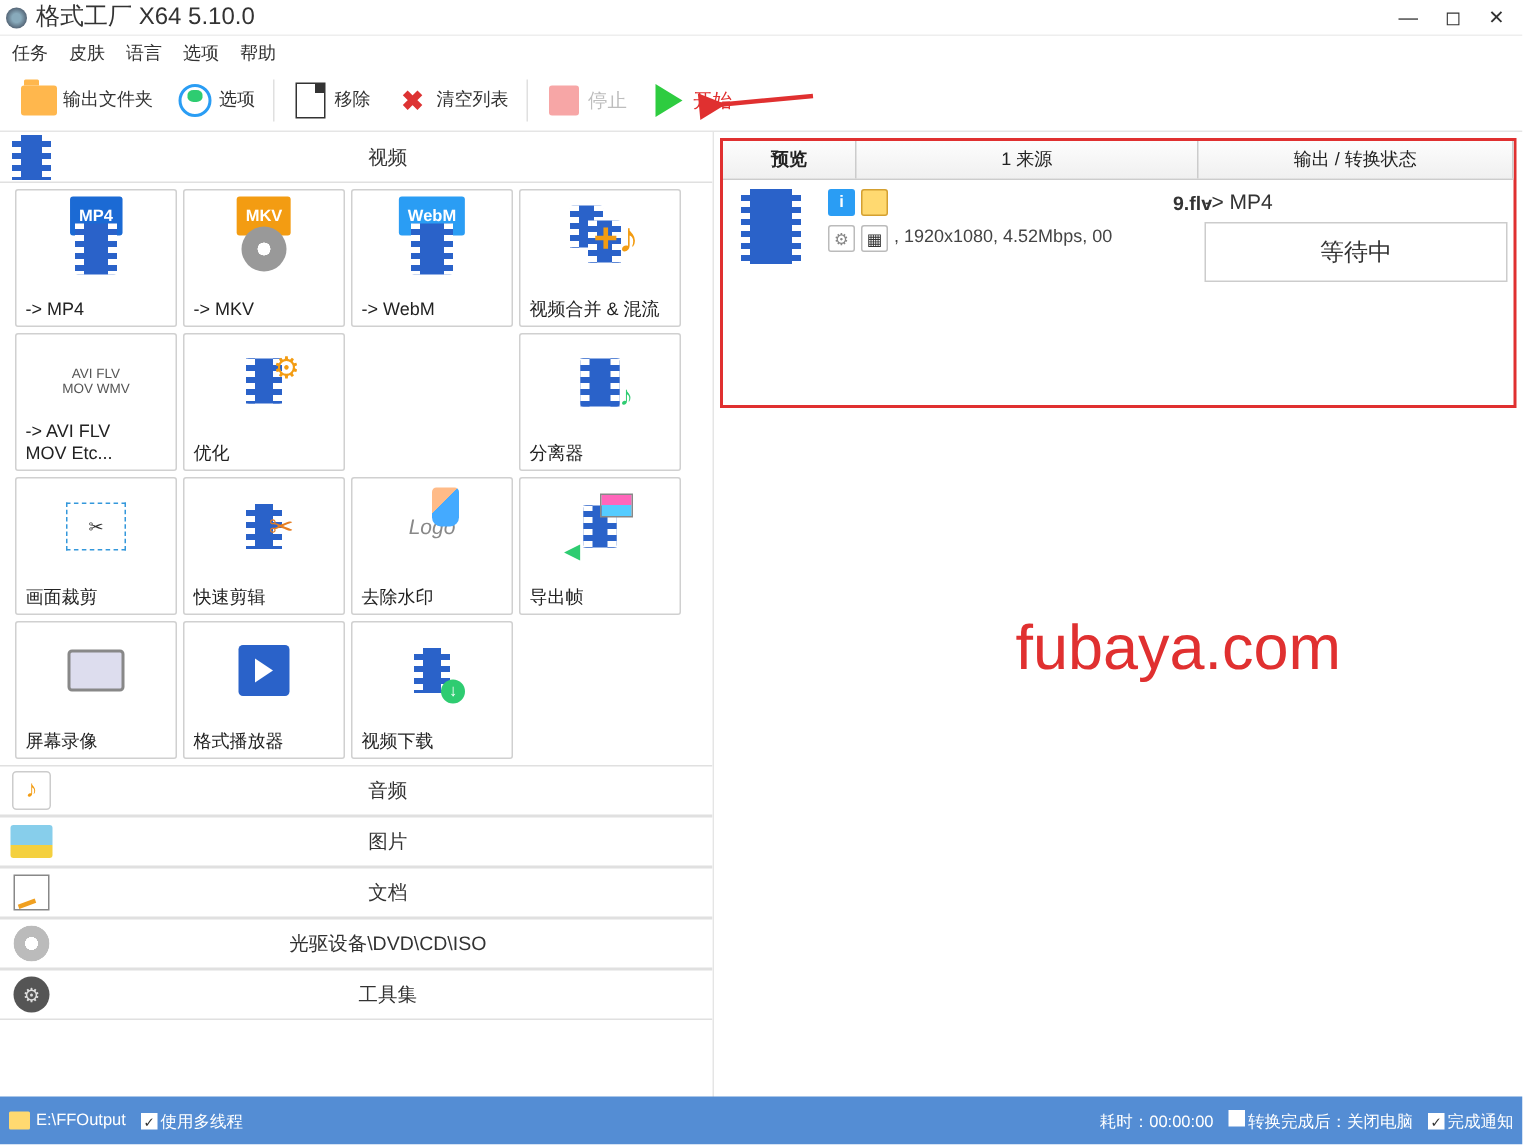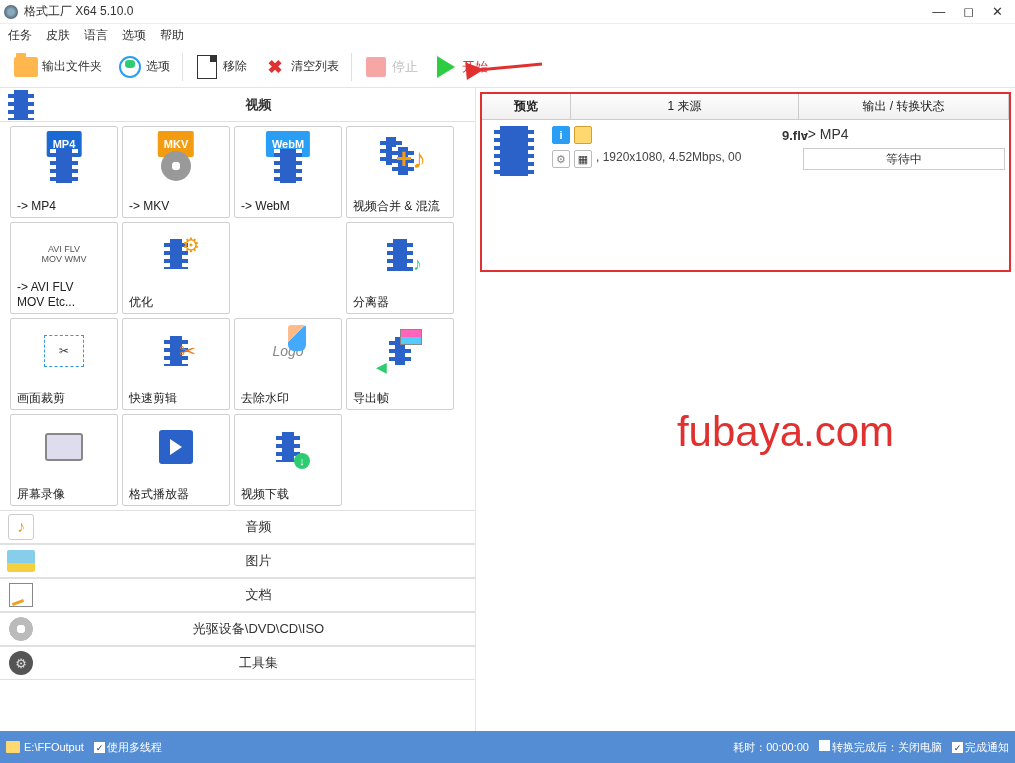--- a/index.html
+++ b/index.html
@@ -1,21 +1,21 @@
 <!DOCTYPE html>
 <html><head>
 <meta charset="utf-8">
 <style>
 * { margin: 0; padding: 0; box-sizing: border-box; font-family: "Microsoft YaHei", "SimSun", sans-serif; }
 body { width: 1015px; height: 763px; background: #fff; font-size: 12px; color: #333; position: relative; overflow: hidden; }
 
 
 .titlebar { height: 24px; display: flex; align-items: center; padding: 0 4px; background: #fff; border-bottom: 1px solid #eee; }
 .titlebar .app-icon { width: 14px; height: 14px; background: radial-gradient(circle,#8ab 30%, #567 70%); border-radius: 50%; margin-right: 6px; }
-.titlebar .title { flex: 1; font-size: 12px; color: #333; }
+.titlebar .title { flex: 1; font-size: 16px; color: #333; }
 .titlebar .win-ctrls { display: flex; gap: 18px; padding-right: 8px; color: #333; }
 .titlebar .win-ctrls span { cursor: default; font-size: 13px; }
 
 
 .menubar { height: 22px; display: flex; align-items: center; padding: 0 8px; gap: 14px; font-size: 12px; color: #333; }
 .menubar span { cursor: default; }
 
 
 .toolbar { height: 42px; display: flex; align-items: center; padding: 2px 8px; gap: 4px; border-bottom: 1px solid #e5e5e5; }
 .tool-btn { display: flex; align-items: center; gap: 4px; padding: 2px 6px; border-radius: 3px; cursor: default; }
@@ -30,21 +30,21 @@
 .arrow-annot { position: absolute; left: 472px; top: 56px; pointer-events: none; }
 .arrow-annot svg { overflow: visible; }
 
 
 .body-wrap { display: flex; height: calc(100% - 24px - 22px - 42px - 20px); }
 .left-pane { width: 476px; border-right: 1px solid #e5e5e5; display: flex; flex-direction: column; overflow: hidden; }
 .right-pane { flex: 1; position: relative; }
 
 
 .cat-header { height: 34px; display: flex; align-items: center; border-top: 1px solid #e0e0e0; border-bottom: 1px solid #e0e0e0; background: #fff; cursor: default; }
-.cat-header:first-child { border-top: none; font-weight: bold; }
+.cat-header:first-child { border-top: none; }
 .cat-header .cat-icon { width: 34px; height: 28px; margin: 0 4px; display: flex; align-items: center; justify-content: center; }
 .cat-label { flex: 1; text-align: center; font-size: 13px; color: #333; }
 
 
 .video-grid { padding: 4px 4px 4px 10px; display: grid; grid-template-columns: repeat(4, 108px); gap: 4px; }
 .v-card { width: 108px; height: 92px; border: 1px solid #d0d0d0; border-radius: 2px; background: #fff; display: flex; flex-direction: column; align-items: flex-start; justify-content: flex-end; padding: 4px 6px; position: relative; cursor: default; }
 .v-card.noborder { border: none; }
 .v-card .v-ico { position: absolute; top: 6px; left: 50%; transform: translateX(-50%); width: 56px; height: 52px; display: flex; align-items: center; justify-content: center; }
 .v-label { font-size: 12px; color: #222; white-space: pre-line; line-height: 1.2; }
 
@@ -73,21 +73,21 @@
 .task-mid { flex: 1; }
 .task-right { width: 210px; padding-left: 8px; }
 .mini-icons { display: flex; gap: 4px; margin-bottom: 6px; }
 .mini { width: 18px; height: 18px; border: 1px solid #bbb; border-radius: 2px; display: inline-flex; align-items: center; justify-content: center; font-size: 11px; background: #fff; }
 .mini.info { background: #2a9df4; color: #fff; border-color: #2a9df4; font-weight: bold; }
 .mini.folder { background: #ffd970; border-color: #d4a030; }
 .mini.gear { color: #888; }
 .task-name { font-weight: bold; font-size: 13px; position: absolute; left: 300px; top: 34px; }
 .task-meta { color: #444; font-size: 12px; }
 .task-arrow { font-size: 14px; }
-.status-box { margin-top: 6px; border: 1px solid #ccc; height: 22px; display: flex; align-items: center; justify-content: center; font-size: 12px; background: #fff; }
+.status-box { margin-top: 6px; border: 1px solid #ccc; height: 40px; display: flex; align-items: center; justify-content: center; font-size: 16px; background: #fff; }
 .watermark { position: absolute; left: 80px; right: 0; top: 320px; text-align: center; font-size: 42px; color: #e03030; font-family: "Segoe UI", sans-serif; }
 
 
 .statusbar { position: absolute; left: 0; right: 0; bottom: 0; height: 20px; background: #548dd4; color: #fff; display: flex; align-items: center; font-size: 11px; padding: 16px 6px; gap: 10px; }
 .statusbar .sb-left { display: flex; align-items: center; gap: 4px; }
 .statusbar .sb-folder { width: 14px; height: 12px; background: #ffd970; border-radius: 1px; display:inline-block; }
 .statusbar .chk { width: 11px; height: 11px; background: #fff; display: inline-flex; align-items: center; justify-content: center; color: #333; font-size: 9px; margin-right: 2px; }
 .statusbar .spacer { flex: 1; }
 
 

